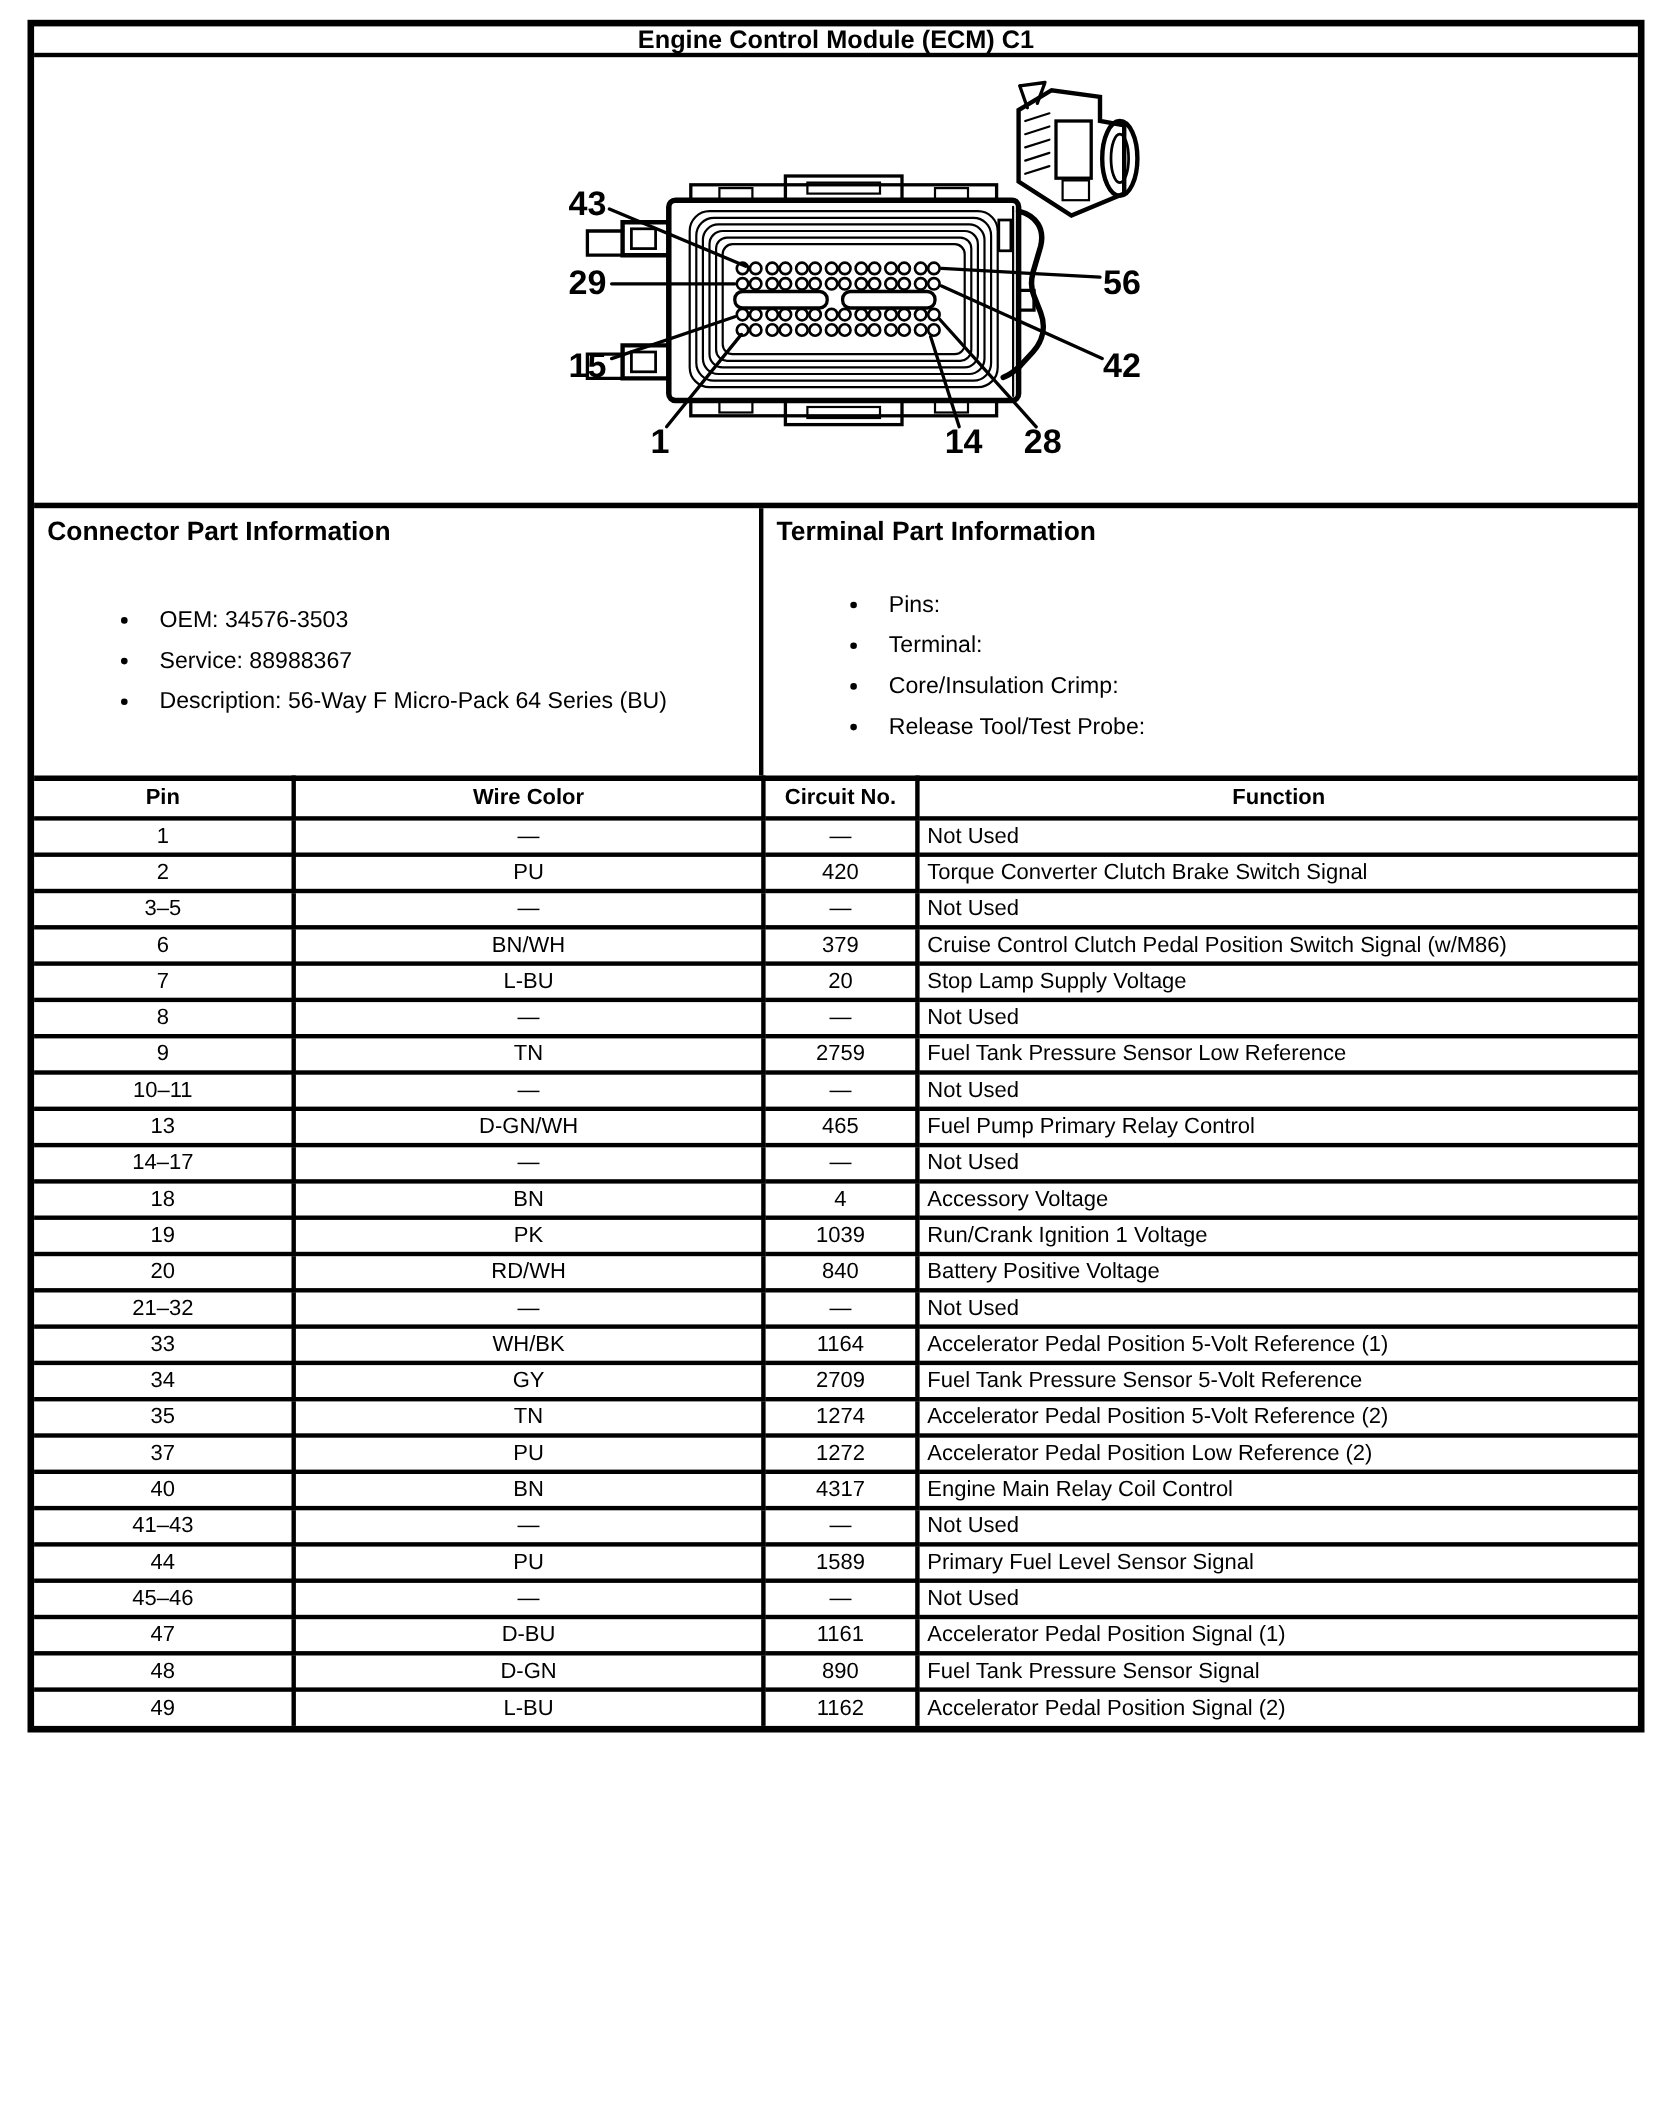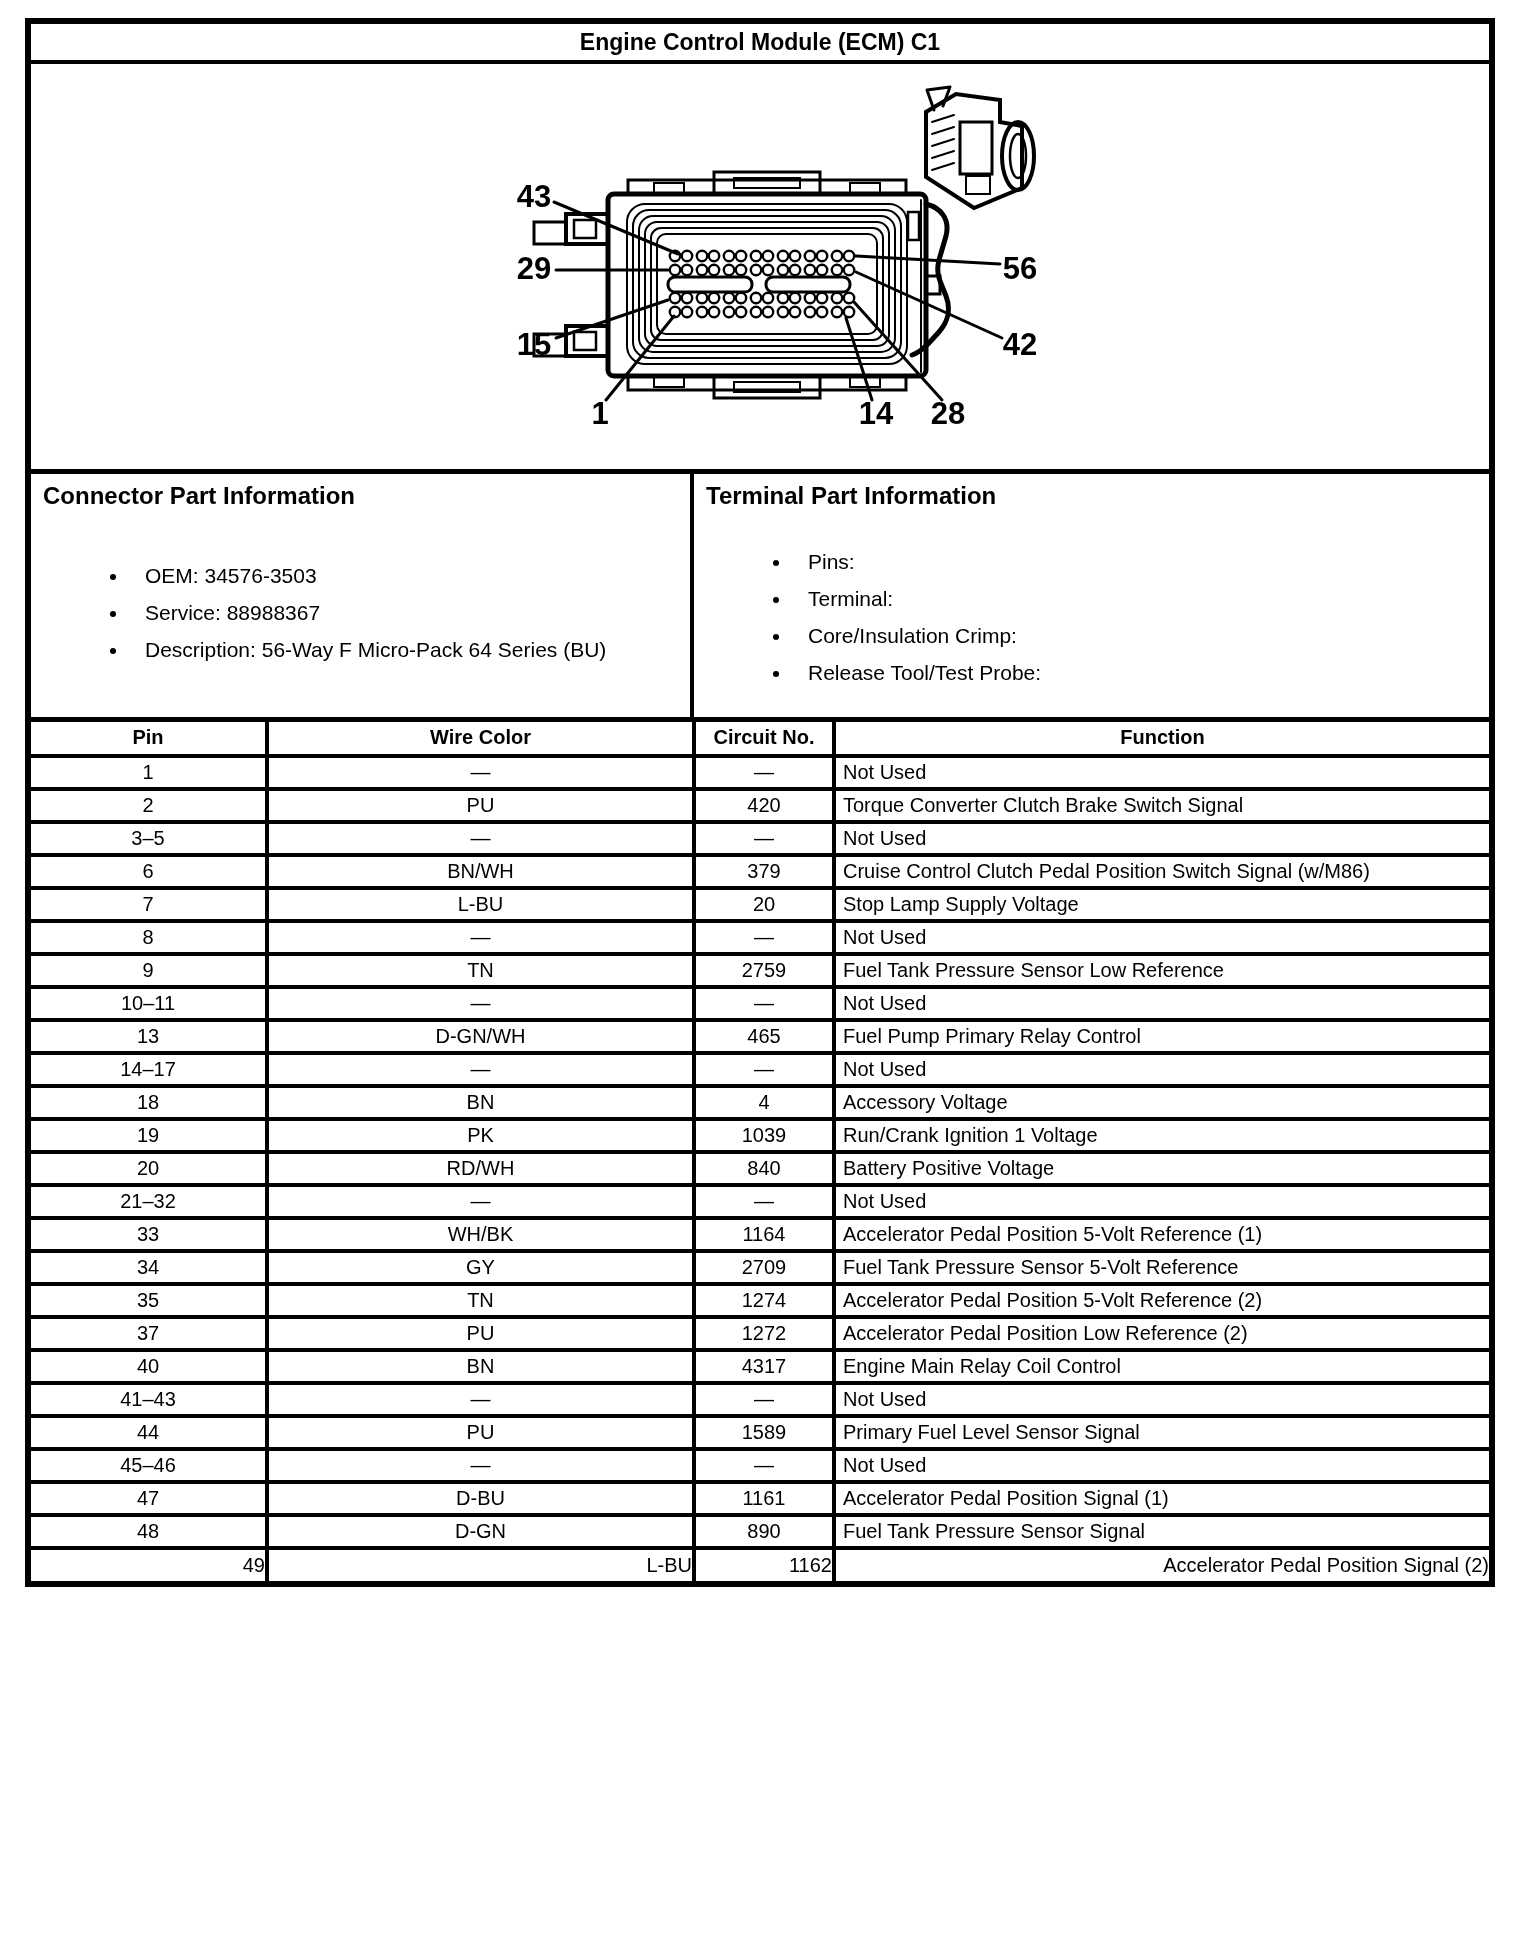--- a/index.html
+++ b/index.html
@@ -4,21 +4,21 @@
 <style>
   * { box-sizing: border-box; }
   html,body { margin:0; padding:0; background:#fff; }
   .page {
     position:relative; width:1520px; height:1934px; background:#fff;
     color:#000; font-family:"Liberation Sans", sans-serif; overflow:hidden;
   }
   .doc { position:absolute; left:25px; top:18px; width:1470px; border:6px solid #000; background:#fff; }
 
   .title-bar {
-    height:40px; border-bottom:4px solid #000;
+    height:28px; border-bottom:4px solid #000;
     display:flex; align-items:center; justify-content:center;
     font-weight:bold; font-size:23px;
   }
 
   .diagram-row { position:relative; height:410px; border-bottom:5px solid #000; }
   svg.diagram { position:absolute; left:385px; top:16px; }
   .callout-num { font-family:"Liberation Sans", sans-serif; font-weight:bold; font-size:31px; fill:#000; }
 
   .info-row { display:grid; grid-template-columns:659px 1fr; height:243px; }
   .info-cell { padding:8px 10px 0 12px; }
@@ -30,21 +30,21 @@
   .info-list li { font-size:21px; margin-bottom:13px; padding-left:16px; }
 
   table.pinout { border-collapse:collapse; width:100%; table-layout:fixed; border-top:5px solid #000; }
   .pinout th, .pinout td {
     border:4px solid #000; height:33px; padding:0; overflow:hidden;
     font-size:20px; text-align:center; vertical-align:middle; white-space:nowrap;
   }
   .pinout th { font-weight:bold; height:36px; border-top:0; }
   .pinout tr > *:first-child { border-left:0; }
   .pinout tr > *:last-child  { border-right:0; }
-  .pinout tbody tr:last-child > * { border-bottom:0;text-align:right; }
+  .pinout tbody tr:last-child > * { border-bottom:0; }
   .pinout td.c-func { text-align:left; padding-left:7px; }
 </style>
 </head>
 <body>
 
 <div class="page">
   <div class="doc">
 
     <div class="title-bar">Engine Control Module (ECM) C1</div>
 

